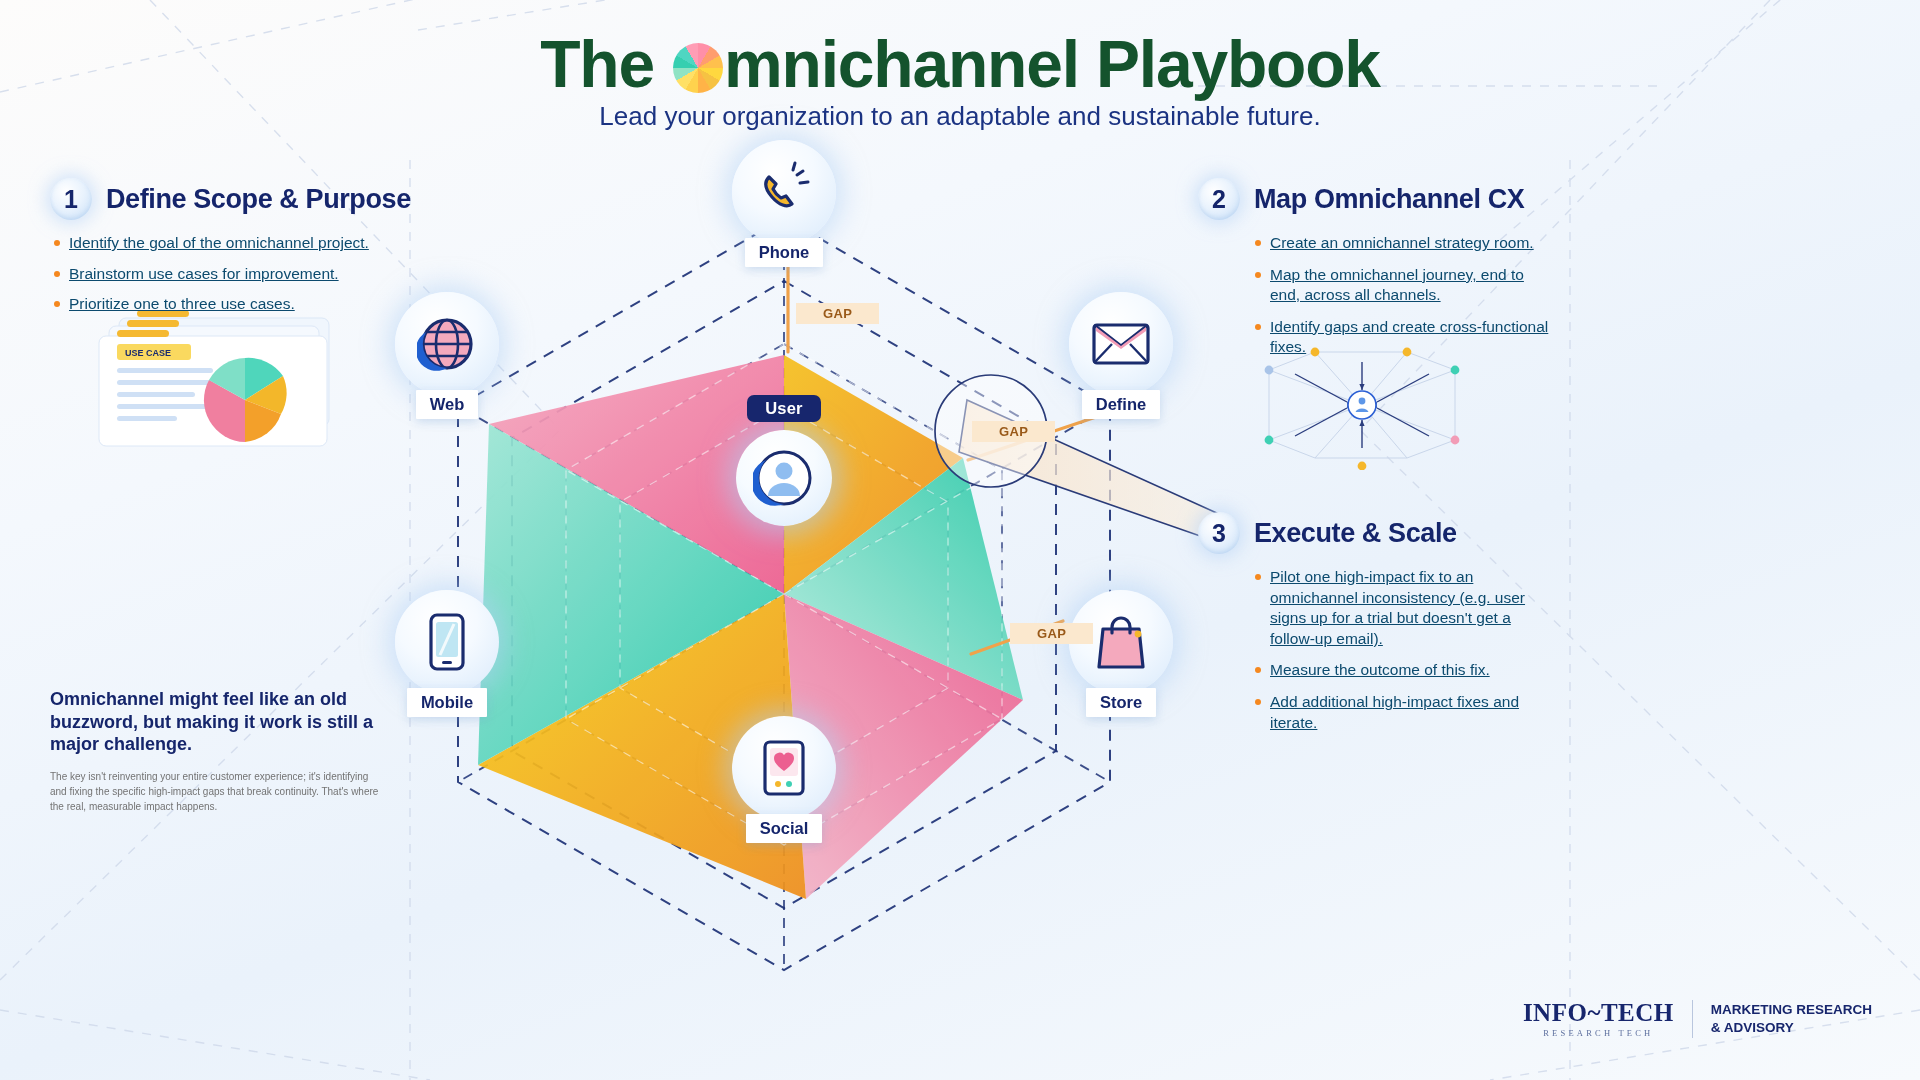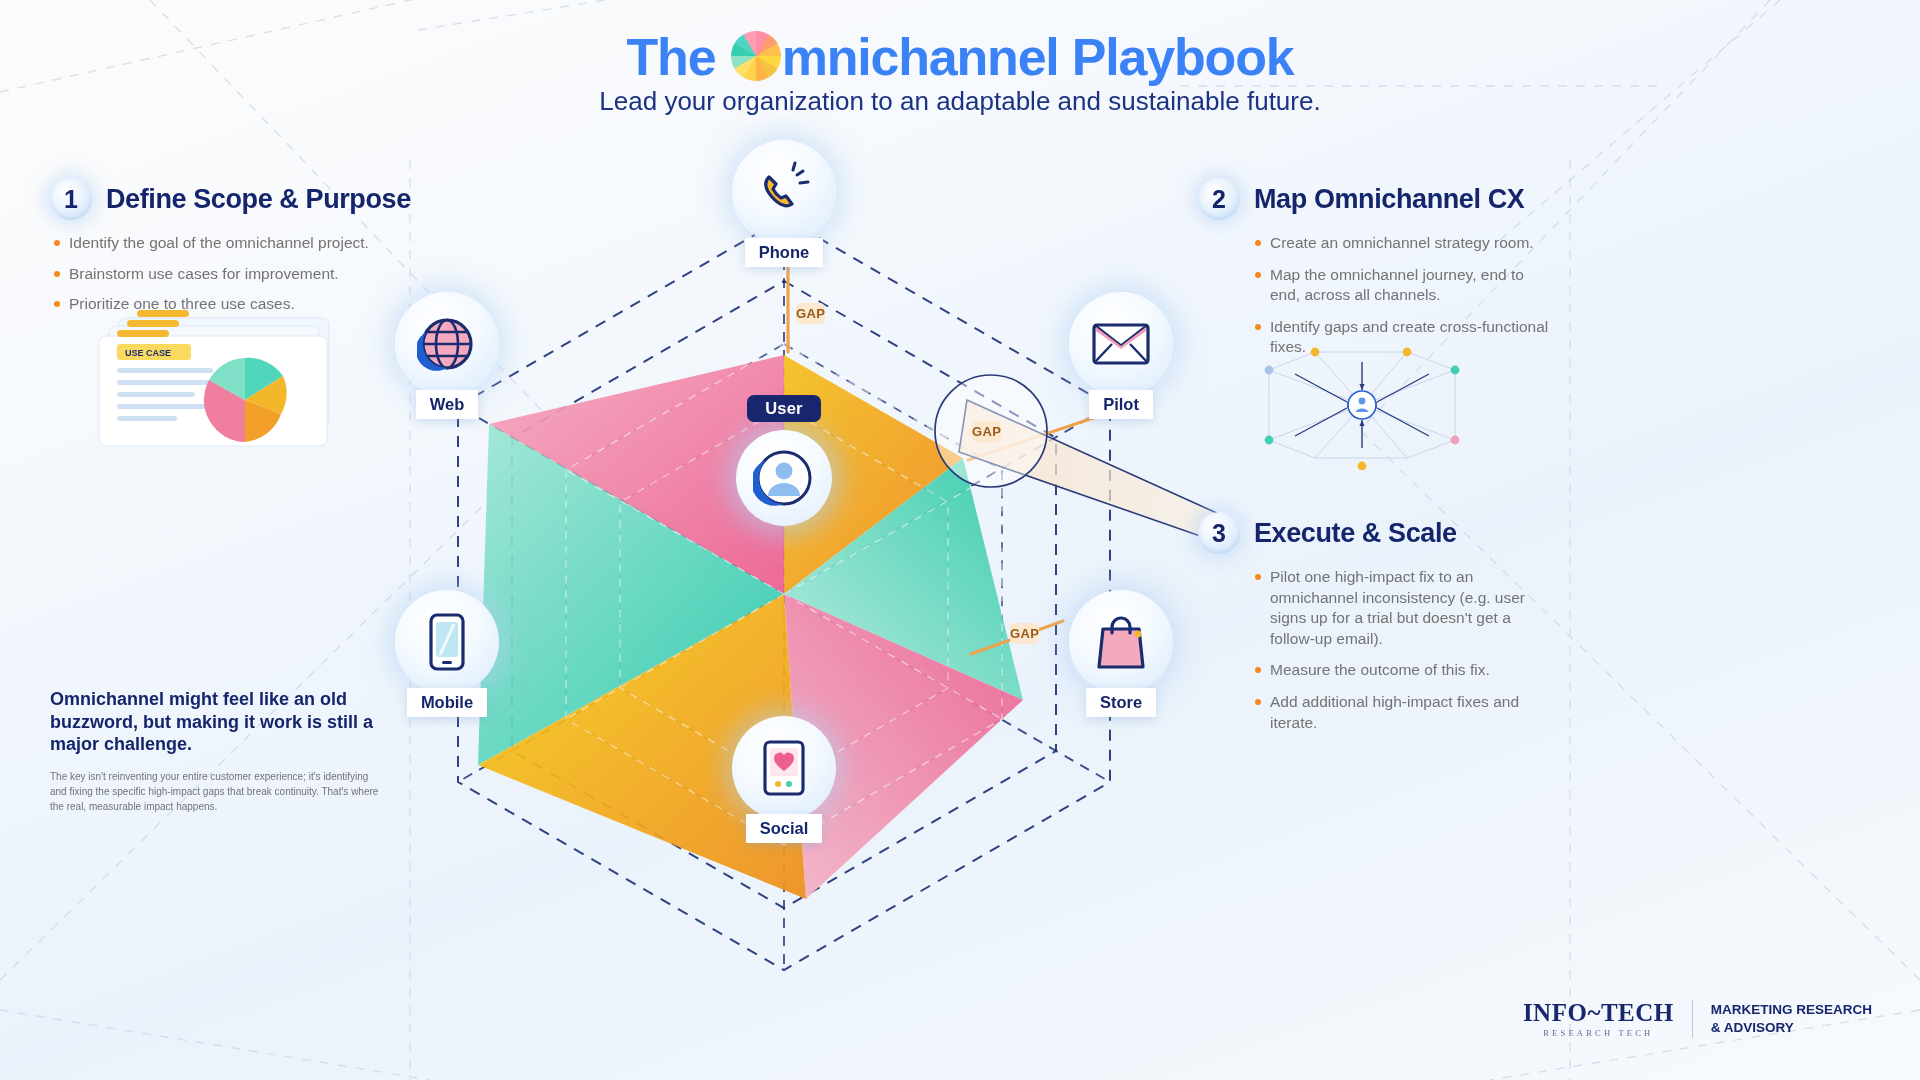--- a/index.html
+++ b/index.html
@@ -9,22 +9,22 @@
     background: linear-gradient(160deg, #fdfcfb 0%, #f4f8fd 30%, #eaf2fb 60%, #f7fafd 100%);
     position: relative;
     color: #17296b;
   }
   #bg-guides { position: absolute; inset: 0; z-index: 0; pointer-events: none; }
   #hex-stage { position: absolute; left: 0; top: 0; width: 1920px; height: 1080px; z-index: 1; pointer-events: none; }
 
   
   .header { position: absolute; top: 30px; left: 0; width: 1920px; text-align: center; z-index: 6; }
   .title {
-    font-size: 52px; font-weight: 700; letter-spacing: -1.2px;
-    color: #3b82f6; line-height: 1.04; white-space: nowrap;
+    font-size: 66px; font-weight: 700; letter-spacing: -1.2px;
+    color: #14532d; line-height: 1.04; white-space: nowrap;
   }
   .title .pinwheel {
     display: inline-block; width: 50px; height: 50px; border-radius: 50%;
     vertical-align: -6px; margin: 0 1px 0 2px;
     background:
       conic-gradient(from 0deg,
         #ff8fa8 0deg 30deg, #ff9d6e 30deg 60deg, #ffc04d 60deg 90deg,
         #ffd83f 90deg 120deg, #f6c243 120deg 150deg, #ffb347 150deg 180deg,
         #ffd24d 180deg 210deg, #ffe066 210deg 240deg, #8fe3c4 240deg 270deg,
         #35cfb0 270deg 300deg, #4fd6c2 300deg 330deg, #ff9db5 330deg 360deg);
@@ -38,21 +38,21 @@
     width: 42px; height: 42px; border-radius: 50%; flex: 0 0 42px;
     background: radial-gradient(circle at 38% 32%, #ffffff 0%, #e8f2fd 48%, #c5ddf7 100%);
     box-shadow: 0 0 16px 5px rgba(185,214,245,.55), inset 0 -2px 4px rgba(150,185,230,.35);
     display: flex; align-items: center; justify-content: center;
     font-size: 25px; font-weight: 700; color: #15256b;
   }
   .step-title { font-size: 27px; font-weight: 700; color: #15256b; letter-spacing: -.4px; white-space: nowrap; }
   .bullets { list-style: none; margin-top: 13px; }
   .bullets li {
     position: relative; padding-left: 17px; margin-bottom: 10px;
-    font-size: 15.5px; line-height: 1.33; color: #737373; font-weight: 400;
+    font-size: 15.5px; line-height: 1.33; color: #0c4a6e; font-weight: 400; text-decoration: underline;
   }
   .bullets li::before {
     content: ""; position: absolute; left: 2px; top: 7px;
     width: 6px; height: 6px; border-radius: 50%; background: #f5881f;
   }
   #step1 { left: 50px; top: 178px; width: 400px; }
   #step1 .bullets { margin-left: 2px; }
   #step2 { left: 1198px; top: 178px; width: 360px; }
   #step2 .step-head { margin-left: 0; }
   #step2 .bullets { margin-left: 55px; }
@@ -95,21 +95,21 @@
   #node-user .ububble {
     width: 96px; height: 96px; margin: 8px auto 0; border-radius: 50%;
     background: radial-gradient(circle at 40% 28%, #ffffff 0%, #f6fbff 45%, #dbebfc 100%);
     box-shadow: 0 0 26px 10px rgba(175,208,246,.55);
     display: flex; align-items: center; justify-content: center;
   }
 
   
   .gap-pill {
     position: absolute; z-index: 6; background: #fbe8ce; color: #9a5a1a;
-    border-radius: 5px; padding: 3px 0; font-size: 13px; font-weight: 700;
+    border-radius: 0; padding: 3px 27px; font-size: 13px; font-weight: 700;
     letter-spacing: .4px;
   }
   #gap1 { left: 796px; top: 303px; }
   #gap2 { left: 972px; top: 421px; }
   #gap3 { left: 1010px; top: 623px; }
 
   
   #usecase-art { position: absolute; left: 95px; top: 310px; width: 275px; height: 145px; z-index: 4; }
   #journey-art { position: absolute; left: 1255px; top: 340px; width: 215px; height: 130px; z-index: 4; }
 
@@ -349,21 +349,21 @@
 
 <div class="node" id="node-email">
   <div class="bubble">
     <svg width="62" height="52" viewBox="0 0 62 52">
       <rect x="4" y="7" width="54" height="38" rx="3" fill="#fff" stroke="#1a2c6e" stroke-width="3.2"></rect>
       <path d="M4 7 L31 28 L58 7" fill="none" stroke="#1a2c6e" stroke-width="3.2"></path>
       <path d="M4 45 L22 26 M58 45 L40 26" fill="none" stroke="#1a2c6e" stroke-width="2.4"></path>
       <path d="M6 9 L31 28 L56 9 L56 13 L31 31 L6 13 Z" fill="#f29cb6"></path>
     </svg>
   </div>
-  <span class="chip">Pilot</span>
+  <span class="chip">Define</span>
 </div>
 
 <div class="node" id="node-store">
   <div class="bubble">
     <svg width="56" height="62" viewBox="0 0 56 62">
       <path d="M10 18 h36 l4 38 h-44 z" fill="#f4a9bd" stroke="#1a2c6e" stroke-width="3.2" stroke-linejoin="round"></path>
       <path d="M19 22 v-6 a9 9 0 0 1 18 0 v6" fill="none" stroke="#1a2c6e" stroke-width="3.2" stroke-linecap="round"></path>
       <circle cx="45" cy="23" r="3.4" fill="#f5b72b"></circle>
     </svg>
   </div>

